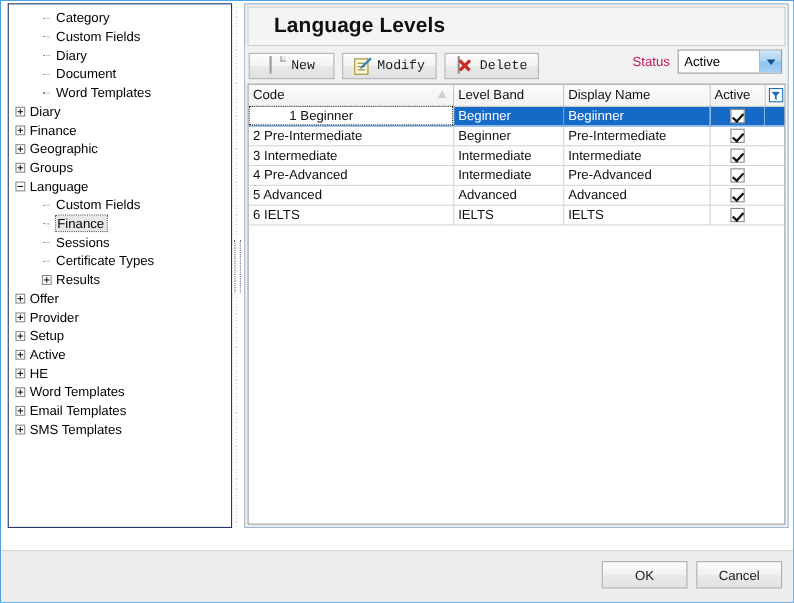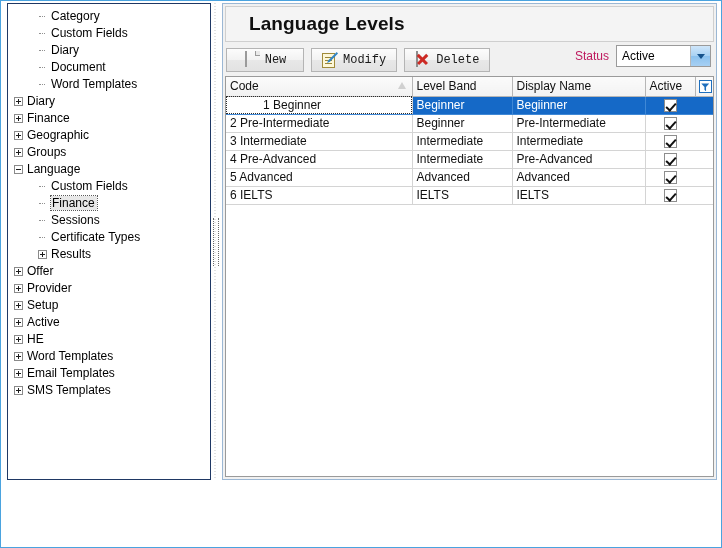--- a/index.html
+++ b/index.html
@@ -646,14 +646,20 @@
                 <td class="chk"><span class="cb"></span></td>
                 <td style="border-right: 0px;"></td>
               </tr>
             </tbody>
         </table>
       </div>
 
     </div>
   </div>
 
+  <div class="footer">
+    <div class="footer-btns">
+      <div class="btn">OK</div>
+      <div class="btn">Cancel</div>
+    </div>
+  </div>
 
 </div>
 
 </body></html>

